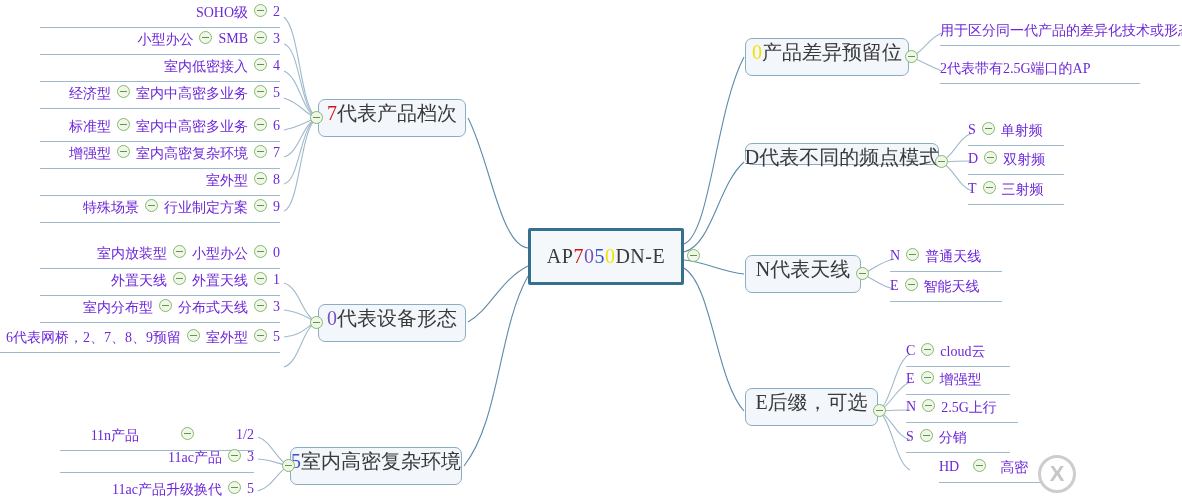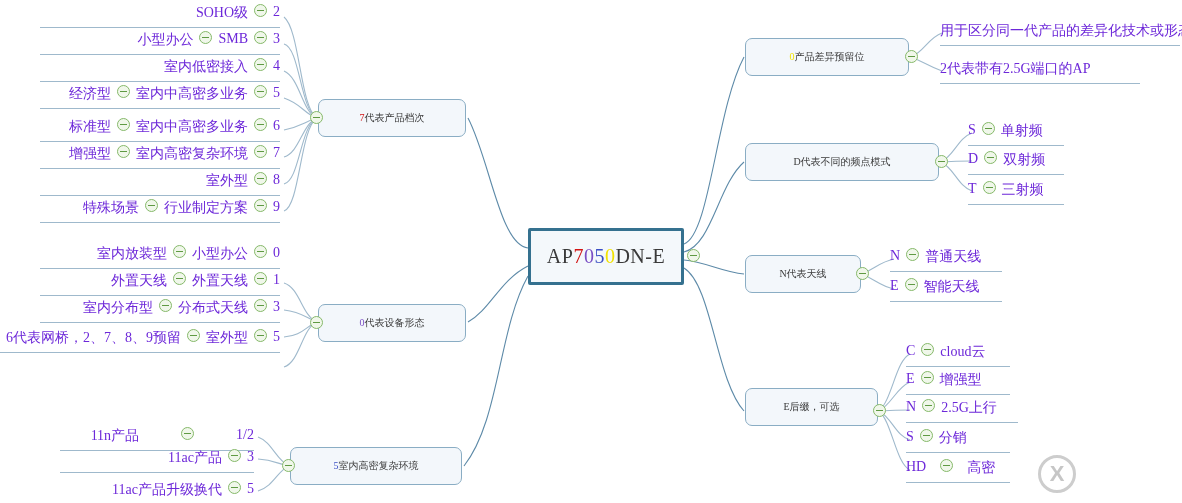--- a/index.html
+++ b/index.html
@@ -36,22 +36,22 @@
     color: #3a3a3a;
     font-family: "Liberation Serif", "DejaVu Serif", serif;
   }
 
   
   .branch-node {
     position: absolute;
     border: 1px solid #8aadc4;
     border-radius: 7px;
     background: #f3f7fb;
-    display: flex; align-items: center; justify-content: center;
-    font-size: 10px;
+    display: flex; justify-content: center;
+    font-size: 20px;
     color: #3a3a3a;
     padding: 0 10px;
     font-family: "Liberation Serif", "DejaVu Serif", serif;
     white-space: nowrap;
   }
 
   
   .leaf {
     position: absolute;
     display: flex;
@@ -343,21 +343,21 @@
 
   <div class="leaf right" style="left:940px; top:22px; width:240px;">
     <span>用于区分同一代产品的差异化技术或形态</span>
     <span class="underline"></span>
   </div>
   <div class="leaf right" style="left:940px; top:60px; width:200px;">
     <span>2代表带有2.5G端口的AP</span>
     <span class="underline"></span>
   </div>
 
-  <div class="branch-node" style="left:745px; top:143px; width:194px; height:38px;">
+  <div class="branch-node" style="left:745px; top:143px; width:194px; height:22px;">
     <span class="c-dark">D代表不同的频点模式</span>
   </div>
   <div class="toggle" style="position:absolute;left:935px;top:155px;"></div>
 
   <div class="leaf right" style="left:968px; top:122px; width:96px;">
     <span>S</span>
     <span class="toggle on-line"></span>
     <span>单射频</span>
     <span class="underline"></span>
   </div>
@@ -414,21 +414,21 @@
     <span class="toggle on-line"></span>
     <span>2.5G上行</span>
     <span class="underline"></span>
   </div>
   <div class="leaf right" style="left:906px; top:429px; width:104px;">
     <span>S</span>
     <span class="toggle on-line"></span>
     <span>分销</span>
     <span class="underline"></span>
   </div>
-  <div class="leaf right" style="left:906px; top:459px; width:104px;gap:8px;">
+  <div class="leaf right" style="left:939px; top:459px; width:104px;gap:8px;">
     <span>HD</span>
     <span class="toggle on-line"></span>
     <span>高密</span>
     <span class="underline"></span>
   </div>
 
   <div class="watermark">
     <div class="wm-logo"></div>
   </div>
 

